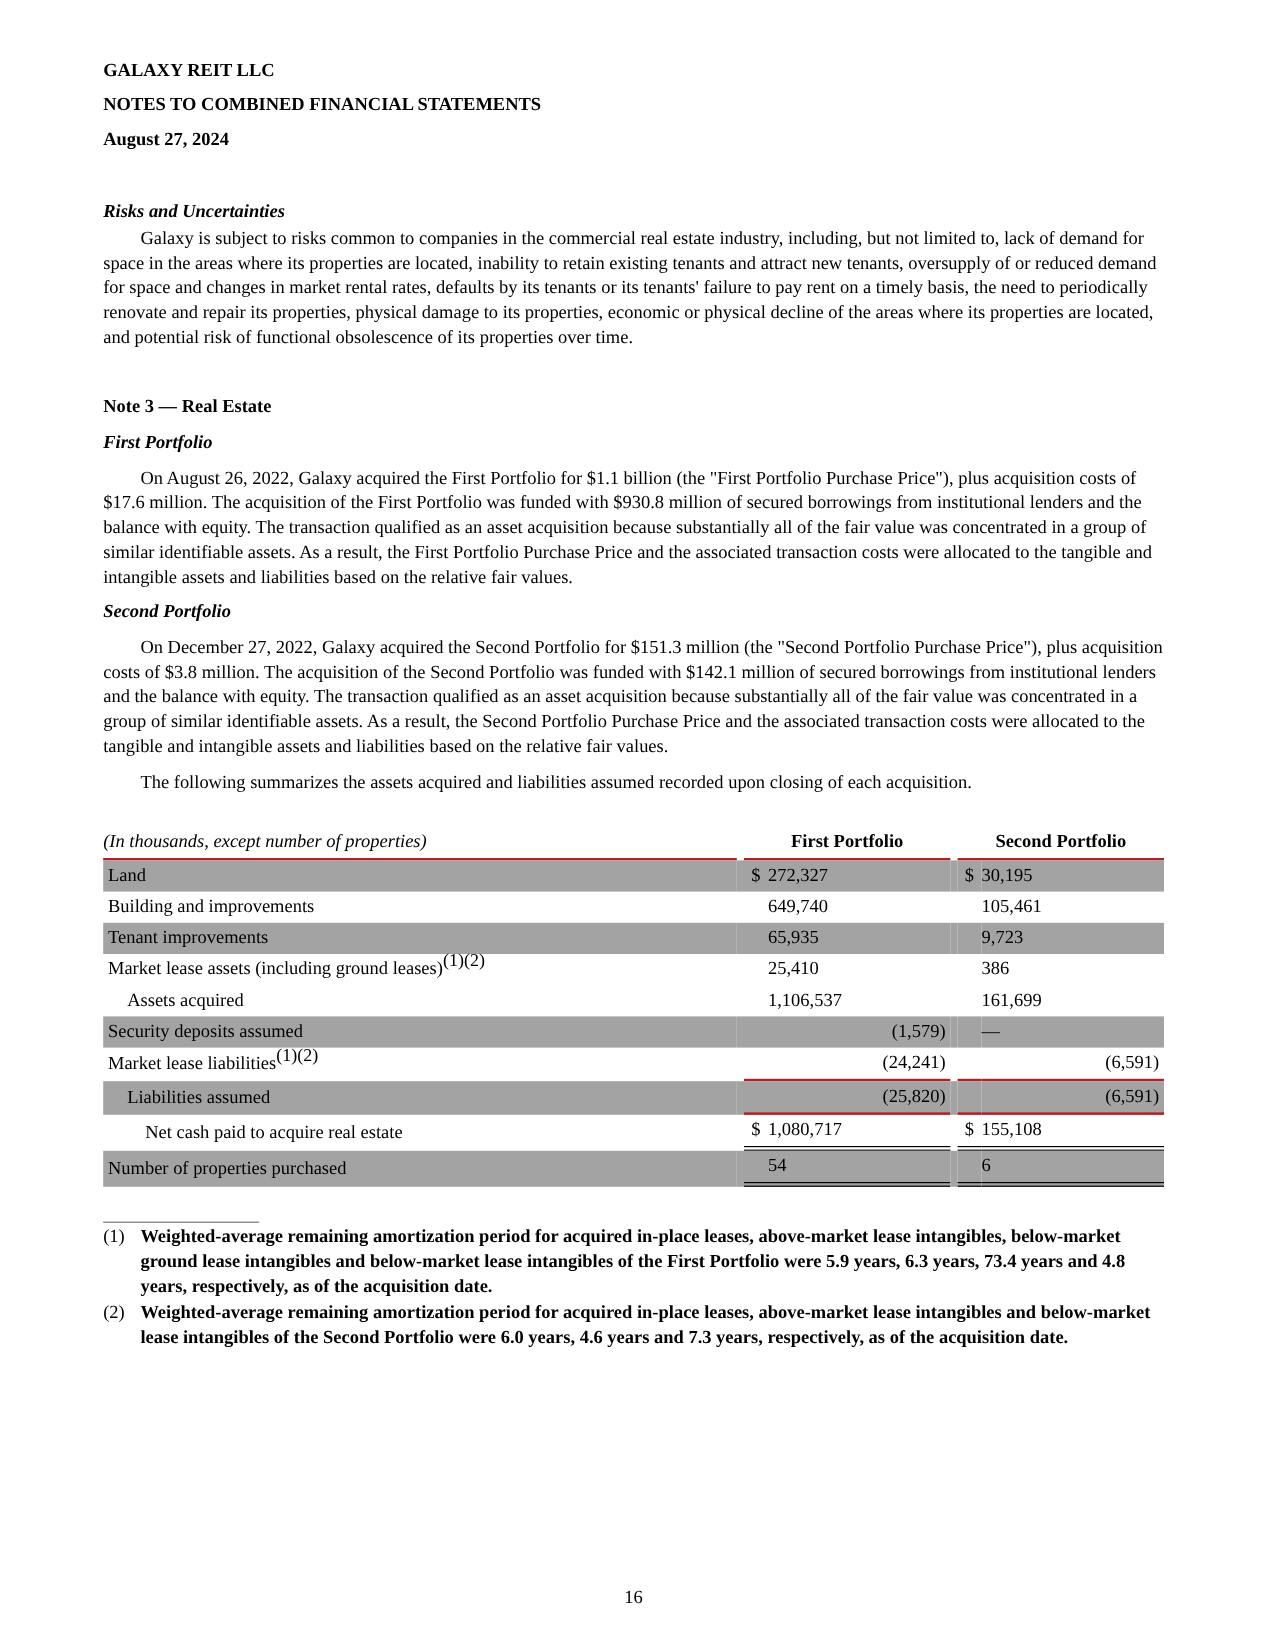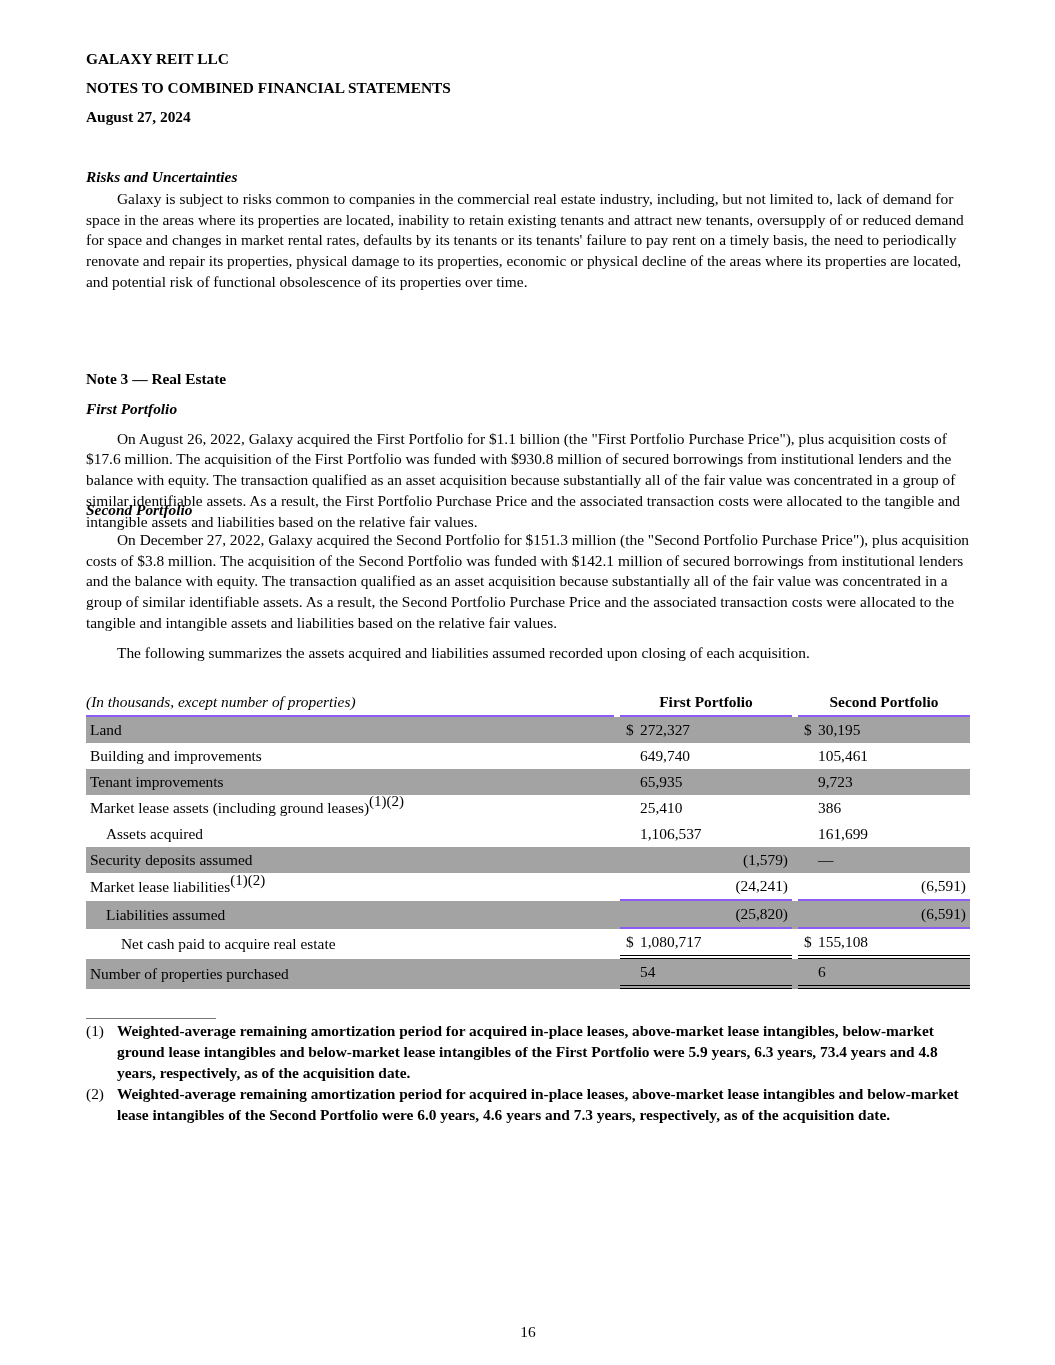--- a/index.html
+++ b/index.html
@@ -19,21 +19,21 @@
   table.fin td { padding: 0; height: 26px; vertical-align: middle; white-space: nowrap; }
   .shade td.c-shade { background: #a3a3a3; }
   .lbl { padding-left: 4px !important; }
   .ind1 { padding-left: 20px !important; }
   .ind2 { padding-left: 35px !important; }
   .cap { font-style: italic; }
   .colhead { text-align: center; font-weight: bold; }
   .num { text-align: left; padding-right: 6px !important; }
   .num2 { text-align: right; padding-right: 4px !important; }
   .dol { padding-left: 6px !important; width: 14px; }
-  .bb { border-bottom: 2px solid #8b5cf6; }
+  .bb { border-bottom: 2px solid #b91c1c; }
   .dbl { border-bottom: 4px double #000; }
   sup { font-size: 15px; line-height: 0; vertical-align: 7px; }
   .fn-rule { position: absolute; left: 0; top: 1018px; width: 130px; border-top: 1px solid #777; }
   .fn { position: absolute; left: 0; width: 884px; }
   .fn .mark { position: absolute; left: 0; top: 0; }
   .fn .txt { margin-left: 31px; font-weight: bold; }
   .pagenum { position: absolute; left: 0; width: 884px; top: 1322px; text-align: center; }
 </style>
 </head>
 <body>
@@ -41,21 +41,21 @@
 <div class="page">
   <div class="hdr h1">GALAXY REIT LLC</div>
   <div class="hdr h2">NOTES TO COMBINED FINANCIAL STATEMENTS</div>
   <div class="hdr h3">August 27, 2024</div>
 
   <div class="section" style="top:167px;">
     <div class="ital-head">Risks and Uncertainties</div>
     <p class="para" style="margin-top:1px;">Galaxy is subject to risks common to companies in the commercial real estate industry, including, but not limited to, lack of demand for space in the areas where its properties are located, inability to retain existing tenants and attract new tenants, oversupply of or reduced demand for space and changes in market rental rates, defaults by its tenants or its tenants' failure to pay rent on a timely basis, the need to periodically renovate and repair its properties, physical damage to its properties, economic or physical decline of the areas where its properties are located, and potential risk of functional obsolescence of its properties over time.</p>
   </div>
 
-  <div class="section" style="top:329px;margin-top:40px;">
+  <div class="section" style="top:329px;">
     <div class="bold-head">Note 3 — Real Estate</div>
     <div class="ital-head" style="margin-top:9px;">First Portfolio</div>
     <p class="para" style="margin-top:9px;">On August 26, 2022, Galaxy acquired the First Portfolio for $1.1 billion (the "First Portfolio Purchase Price"), plus acquisition costs of $17.6 million. The acquisition of the First Portfolio was funded with $930.8 million of secured borrowings from institutional lenders and the balance with equity. The transaction qualified as an asset acquisition because substantially all of the fair value was concentrated in a group of similar identifiable assets. As a result, the First Portfolio Purchase Price and the associated transaction costs were allocated to the tangible and intangible assets and liabilities based on the relative fair values.</p>
   </div>
 
   <div class="section" style="top:500px;">
     <div class="ital-head">Second Portfolio</div>
     <p class="para" style="margin-top:9px;">On December 27, 2022, Galaxy acquired the Second Portfolio for $151.3 million (the "Second Portfolio Purchase Price"), plus acquisition costs of $3.8 million. The acquisition of the Second Portfolio was funded with $142.1 million of secured borrowings from institutional lenders and the balance with equity. The transaction qualified as an asset acquisition because substantially all of the fair value was concentrated in a group of similar identifiable assets. As a result, the Second Portfolio Purchase Price and the associated transaction costs were allocated to the tangible and intangible assets and liabilities based on the relative fair values.</p>
     <p class="para" style="margin-top:9px;">The following summarizes the assets acquired and liabilities assumed recorded upon closing of each acquisition.</p>
   </div>

